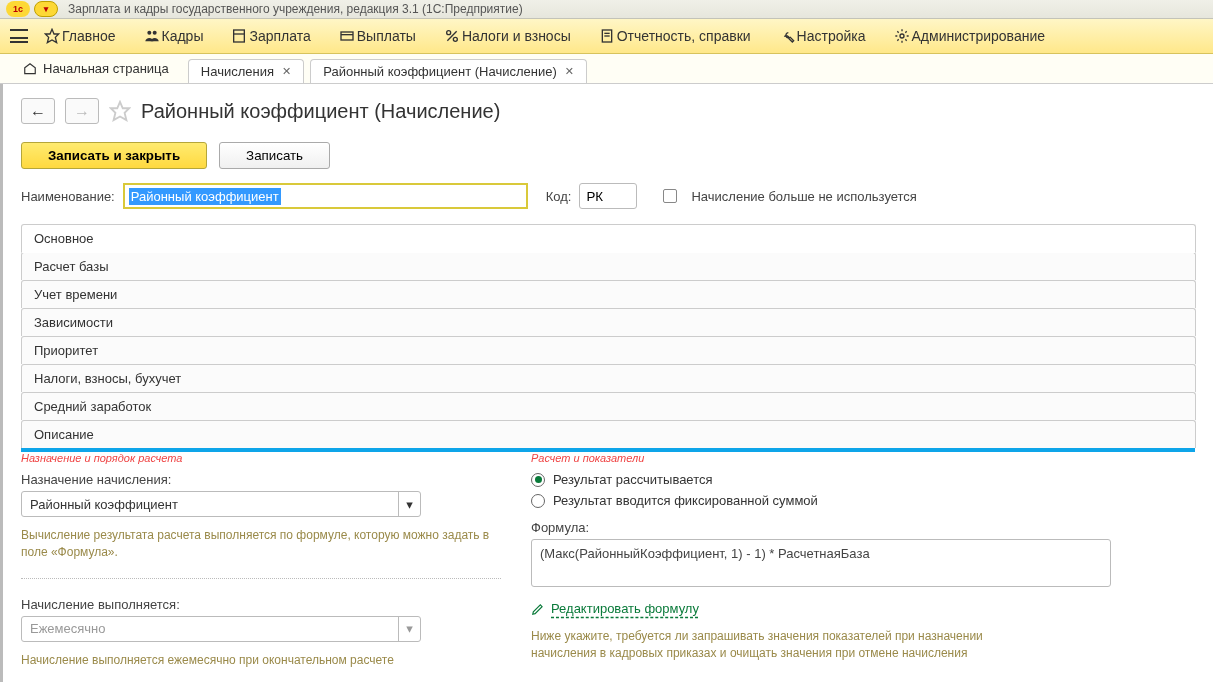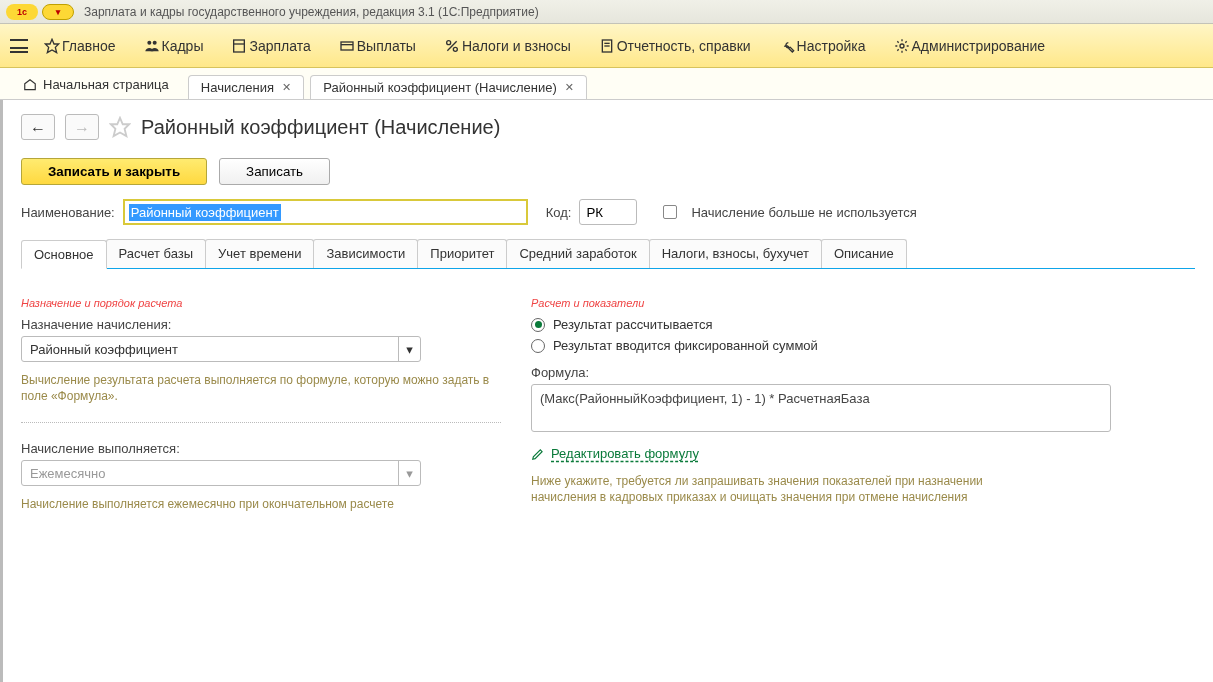--- a/index.html
+++ b/index.html
@@ -1,21 +1,21 @@
 <!DOCTYPE html>
 <html><head>
 <meta charset="utf-8">
 <style>
   * { box-sizing: border-box; margin: 0; padding: 0; }
   html, body { width: 1213px; height: 682px; font-family: Arial, sans-serif; font-size: 13px; overflow: hidden; }
   body { display: flex; flex-direction: column; background: #fff; color: #333; }
 
   
   .titlebar { background: linear-gradient(#f0f0e8,#e6e6dc); height: 24px; display: flex; align-items: center; padding: 0 6px; border-bottom: 1px solid #c3c3b8; gap:4px;}
-  .tb-ico { width:32px;height:16px;border-radius:8px;display:flex;align-items:center;justify-content:center;font-size:9px;font-weight:bold;}
+  .tb-ico { width:24px;height:16px;border-radius:8px;display:flex;align-items:center;justify-content:center;font-size:9px;font-weight:bold;}
   .tb-ico.y { background:#fdd835;color:#b00;}
   .tb-ico.o { background:#fdd835;color:#b00;border:1px solid #c0a000;}
   .titlebar .title { margin-left:6px;color:#555;font-size:12px;}
 
   
   .mainmenu { background: linear-gradient(#fff6c6,#ffe88a); height: 44px; display: flex; align-items: center; padding: 0 10px; border-bottom: 1px solid #d7c35d; }
   .mainmenu .hamburger { width:18px;height:14px;border-top:2px solid #333;border-bottom:2px solid #333;position:relative;margin-right:16px;cursor:pointer;}
   .mainmenu .hamburger::after{content:"";position:absolute;top:6px;left:0;width:100%;border-top:2px solid #333;}
   .mainmenu .mi { display:flex;align-items:center;gap:2px;margin-right:28px;color:#333;cursor:pointer;font-size:14px;}
   .mainmenu .mi svg{width:16px;height:16px;}
@@ -41,21 +41,21 @@
 
   
   .namerow { display:flex; align-items:center; gap:8px; margin-bottom:14px;}
   .namerow label { color:#444;}
   .namefield { width:405px;height:26px;border:2px solid #d9c93a;background:#fff;padding:0 4px;display:flex;align-items:center;}
   .namefield .sel { background:#3399ff;color:#fff;padding:1px 2px;}
   .codein { width:58px;height:26px;border:1px solid #bbb;border-radius:3px;padding:0 6px;}
   .cb { width:14px;height:14px;border:1px solid #888;border-radius:2px;margin-left:18px;cursor:pointer;}
 
   
-  .tablist { display:flex;border-bottom:1px solid #0ea5e9;margin-bottom:28px;}
+  .tablist { display:flex;border-bottom:4px solid #0ea5e9;margin-bottom:0;flex-direction:column;}
   .tablist .t { padding:6px 12px;border:1px solid #ccc;border-bottom:none;margin-right:-1px;background:#fbfbfb;cursor:pointer;border-radius:3px 3px 0 0;}
   .tablist .t.active { background:#fff;border-bottom:1px solid #fff;position:relative;top:1px;}
 
   
   .cols { display:flex; gap:30px;}
   .col { flex:0 0 480px; display:flex;flex-direction:column;}
   .col.right { flex:1;}
   .grouptitle { color:#ef4444;font-size:11px;margin-bottom:8px;font-style:italic;}
   .lbl { color:#444;margin-bottom:4px;}
   .combo { width:400px;height:26px;border:1px solid #bbb;border-radius:3px;display:flex;align-items:center;justify-content:space-between;padding:0 0 0 8px;cursor:pointer;background:#fff;}
@@ -191,22 +191,22 @@
     <div class="cb"></div>
     <label style="margin-left:6px;">Начисление больше не используется</label>
   </div>
 
   <div class="tablist">
     <div class="t active">Основное</div>
     <div class="t">Расчет базы</div>
     <div class="t">Учет времени</div>
     <div class="t">Зависимости</div>
     <div class="t">Приоритет</div>
+    <div class="t">Налоги, взносы, бухучет</div>
     <div class="t">Средний заработок</div>
-    <div class="t">Налоги, взносы, бухучет</div>
     <div class="t">Описание</div>
   </div>
 
   <div class="cols">
 
     <div class="col">
       <div class="grouptitle">Назначение и порядок расчета</div>
       <div class="lbl">Назначение начисления:</div>
       <div class="combo">
         <span>Районный коэффициент</span>

